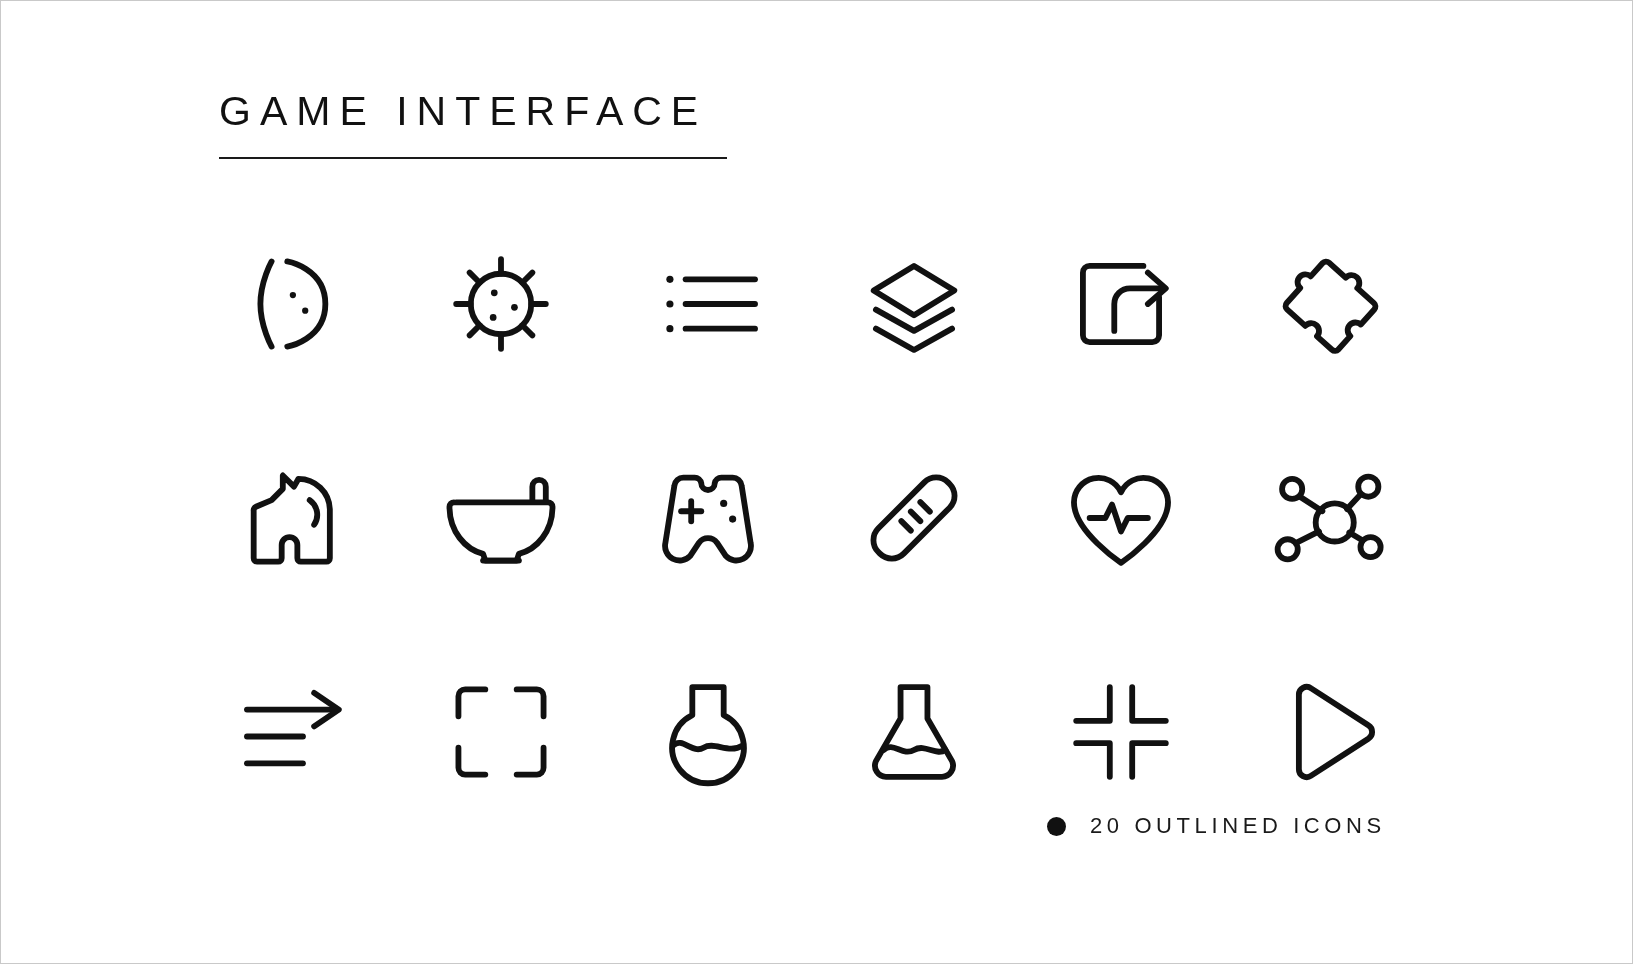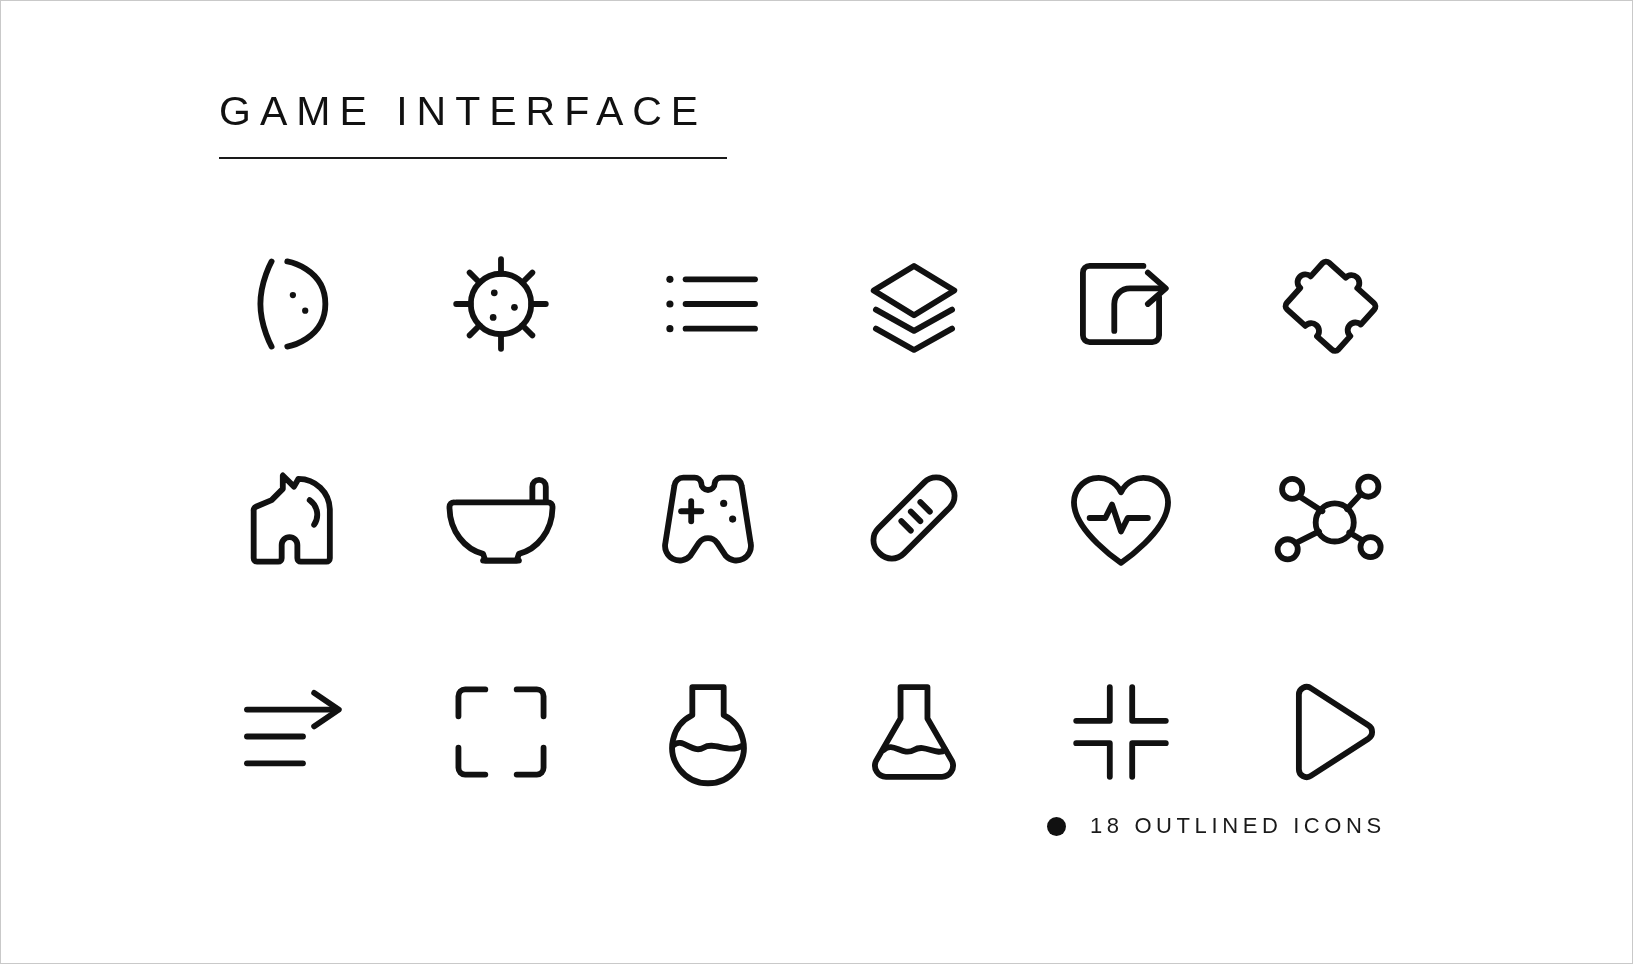--- a/index.html
+++ b/index.html
@@ -293,16 +293,16 @@
       <svg viewBox="0 0 100 100">
         <path d="M24 17 A7 7 0 0 1 35 11 L86 44 A7 7 0 0 1 86 56 L35 89
                  A7 7 0 0 1 24 83 Z"></path>
       </svg>
     </div>
 
   </div>
 
   <div class="footer">
     <span class="footer-bullet"></span>
-    <span class="footer-label">18 OUTLINED ICONS</span>
+    <span class="footer-label">20 OUTLINED ICONS</span>
   </div>
 
 </div>
 
 </body></html>

